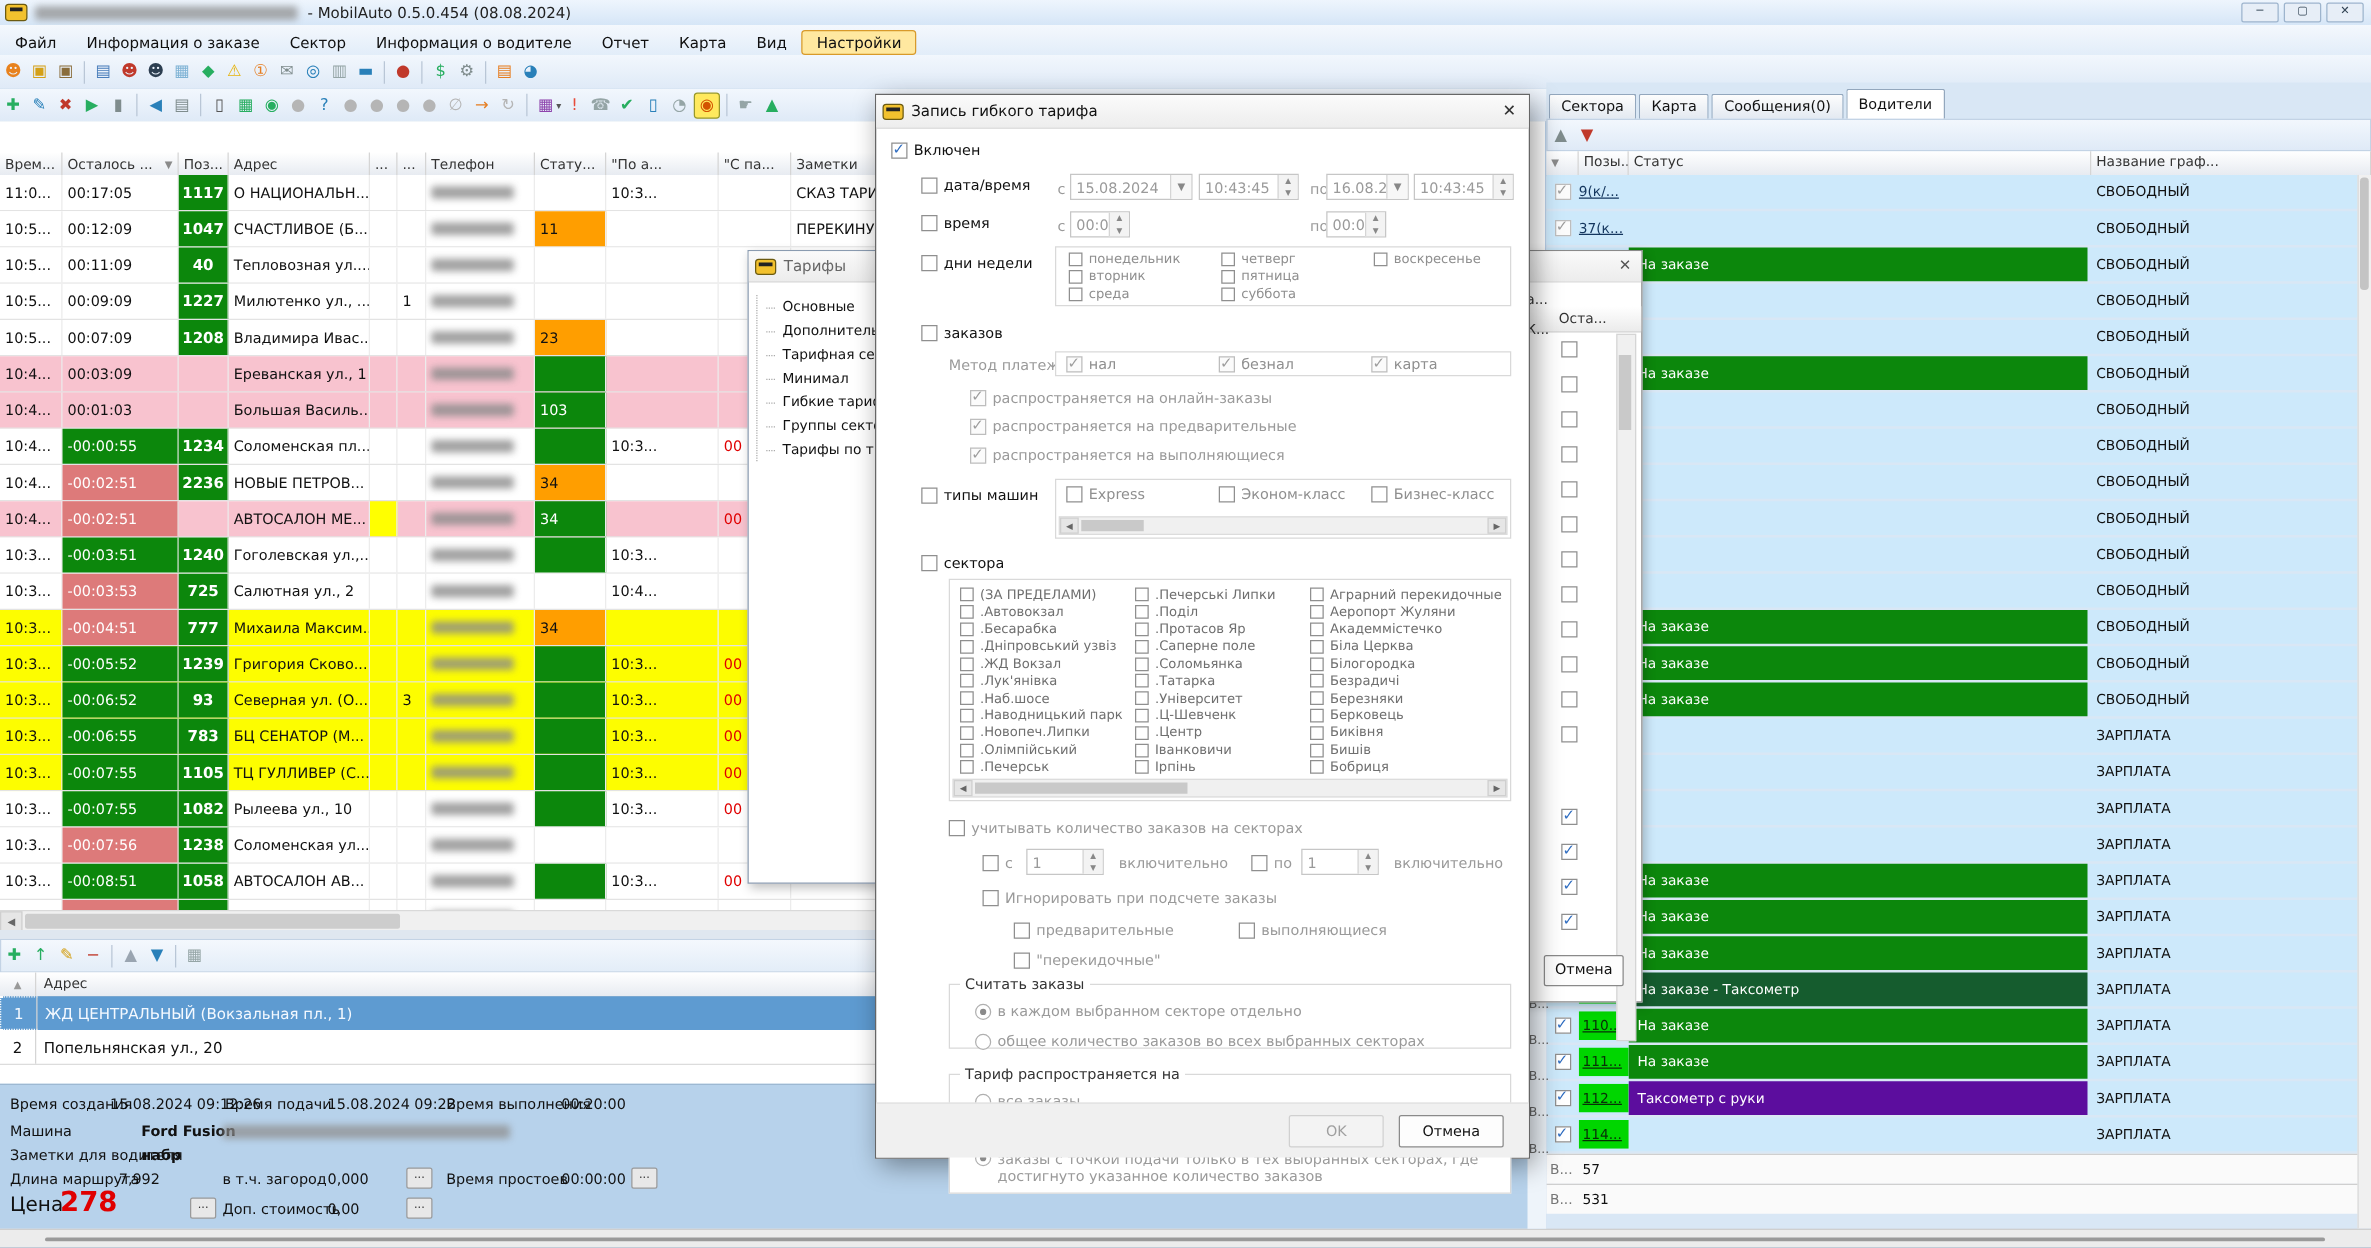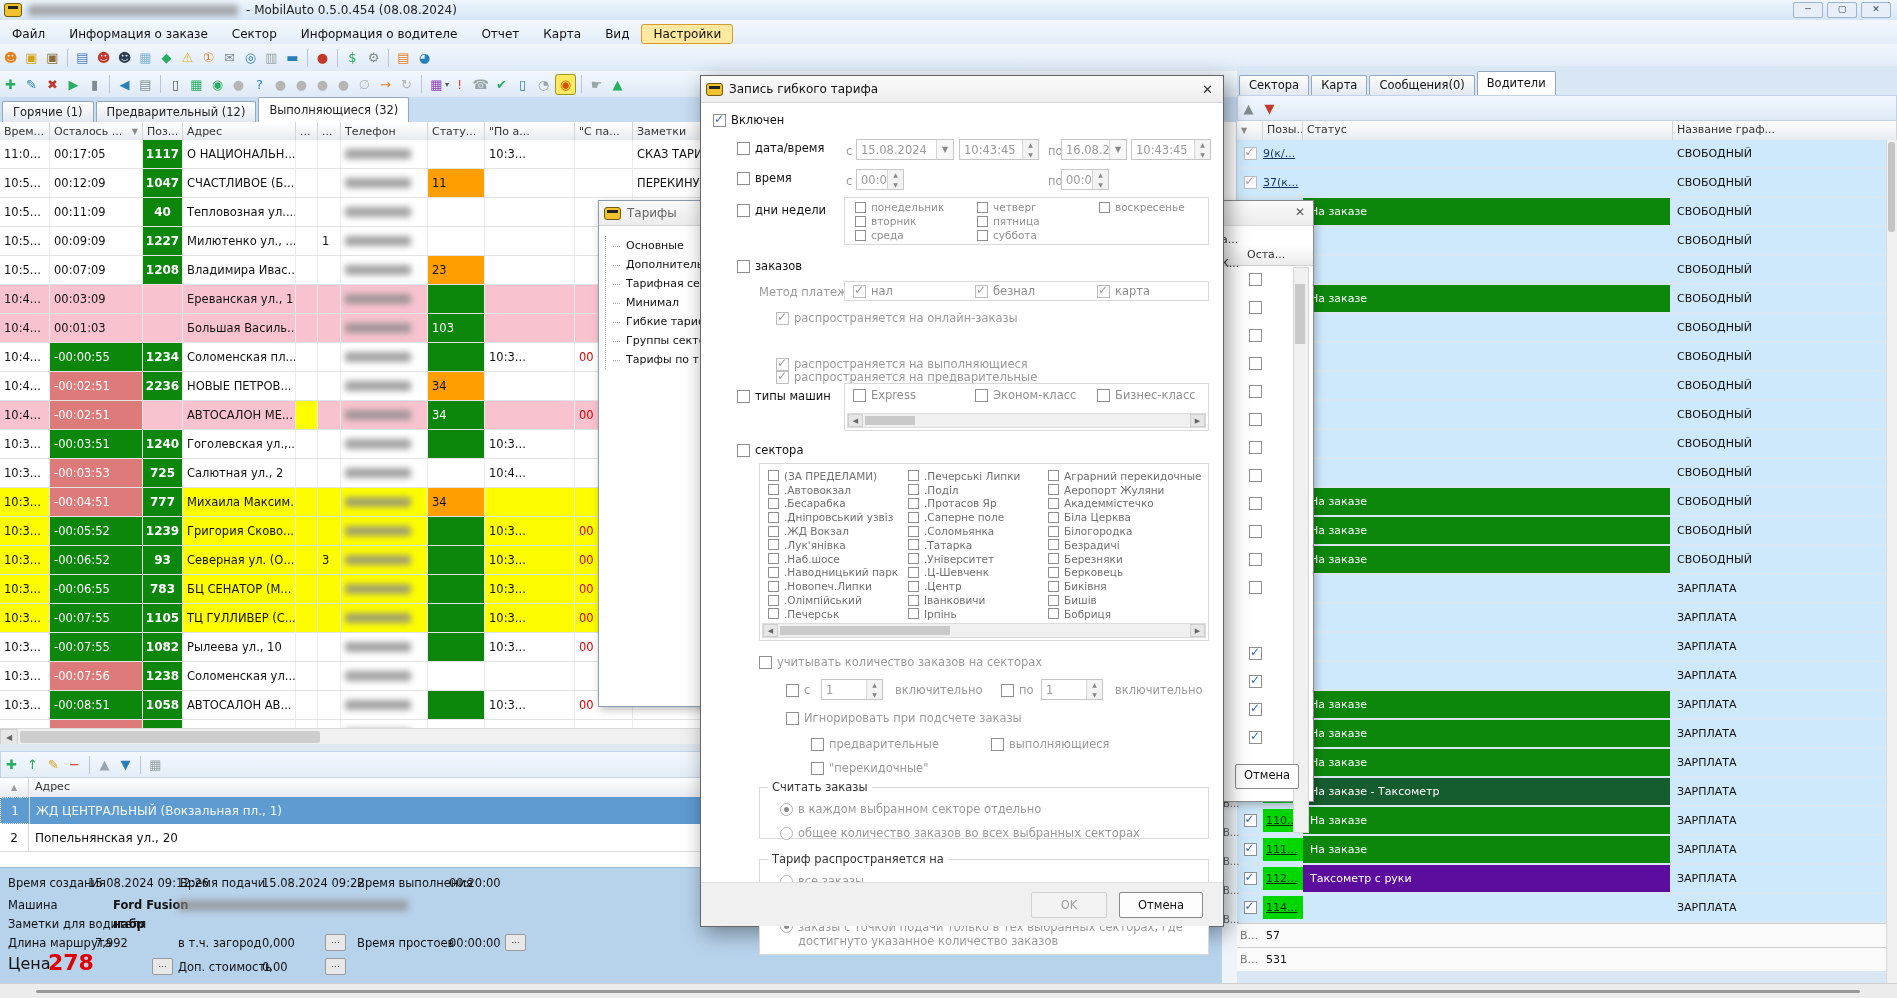--- a/index.html
+++ b/index.html
@@ -220,25 +220,20 @@
       <span class="ic" style="color: rgb(39, 174, 96);">✔</span>
       <span class="ic" style="color: rgb(41, 128, 185);">▯</span>
       <span class="ic" style="color: rgb(149, 165, 166);">◔</span>
       <span class="ic hl" style="color: rgb(211, 84, 0);">◉</span>
       <span class="tsep"></span>
       <span class="ic" style="color: rgb(149, 165, 166);">☛</span>
       <span class="ic" style="color: rgb(39, 174, 96);">▲</span>
     </div>
 
   <div id="left-pane">
-    <div class="tabbar" id="order-tabs">
-        <span class="tab">Горячие (1)</span>
-        <span class="tab">Предварительный (12)</span>
-        <span class="tab active">Выполняющиеся (32)</span>
-      </div>
     <div class="ohead" id="orders-head" style="grid-template-columns: 50px 93px 40px 113px 22px 23px 87px 57px 90px 58px 117px; width: 750px;">
         <div class="hc">Врем...</div>
         <div class="hc">Осталось ...<span class="sortarr">▼</span></div>
         <div class="hc">Поз...</div>
         <div class="hc">Адрес</div>
         <div class="hc">...</div>
         <div class="hc">...</div>
         <div class="hc">Телефон</div>
         <div class="hc">Стату...</div>
         <div class="hc">"По а...</div>
@@ -984,21 +979,21 @@
           </div>
           <div class="cbrow" style="left: 252px; top: 2px;">
             <span class="cb gchk dis"></span>
             <span style="color: rgb(143, 143, 143);">карта</span>
           </div>
         </div>
         <div class="cbrow" style="left: 75px; top: 208px;">
           <span class="cb gchk dis"></span>
           <span class="gy" style="color: rgb(154, 154, 154);">распространяется на онлайн-заказы</span>
         </div>
-        <div class="cbrow" style="left: 75px; top: 231px; margin-top: 36px;">
+        <div class="cbrow" style="left: 75px; top: 231px;">
           <span class="cb gchk dis"></span>
           <span class="gy" style="color: rgb(154, 154, 154);">распространяется на предварительные</span>
         </div>
         <div class="cbrow" style="left: 75px; top: 254px;">
           <span class="cb gchk dis"></span>
           <span class="gy" style="color: rgb(154, 154, 154);">распространяется на выполняющиеся</span>
         </div>
         <div class="cbrow" style="left: 36px; top: 286px;">
           <span class="cb"></span>
           <span>типы машин</span>

